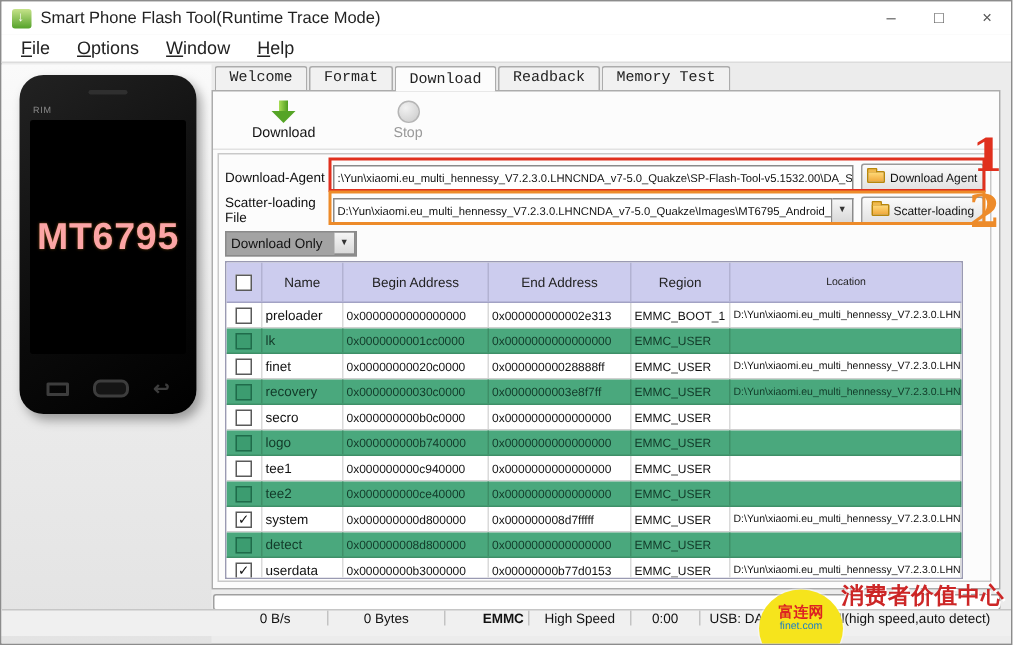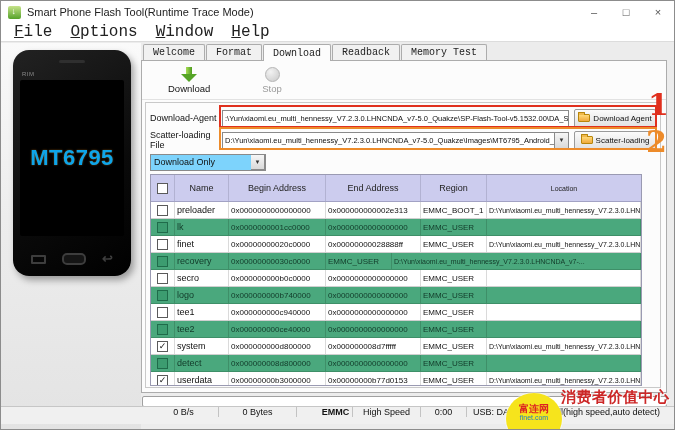--- a/index.html
+++ b/index.html
@@ -12,35 +12,35 @@
   
   .titlebar { height:22px; background:#ffffff; display:flex; align-items:center; }
   .app-icon { width:13px; height:13px; margin:0 6px 0 7px; border-radius:2px;
     background:linear-gradient(#c6e38a,#55a22a); position:relative; flex:0 0 13px; }
   .app-icon::after { content:'\2193'; position:absolute; left:3.5px; top:0.5px; color:#fff; font-size:9px; font-weight:bold; }
   .title { font-size:11px; color:#222; }
   .win-btns { margin-left:auto; display:flex; height:100%; }
   .win-btn { width:32px; display:flex; align-items:center; justify-content:center; font-size:11px; color:#555; }
   
   .menubar { height:19px; background:#fff; border-bottom:1px solid #dcdcdc; display:flex; align-items:center; padding-left:4px; }
-  .menu-item { display:inline-block; font-size:16px; color:#222; padding:1px 9px;font-family:Liberation Mono, monospace; }
+  .menu-item { display:inline-block; font-size:12px; color:#222; padding:1px 9px; }
   .menu-item::first-letter { text-decoration:underline; }
   
   .content { position:absolute; top:42px; left:0; right:0; bottom:0; background:#ececec; }
   
   .phone-zone { position:absolute; left:0; top:0; width:140px; bottom:0;
     background:linear-gradient(180deg,#fafafa 0%,#ededed 45%,#e3e3e3 100%); }
   .phone { position:absolute; left:12px; top:7px; width:118px; height:226px;
     background:linear-gradient(145deg,#222 0%,#0a0a0a 60%,#000 100%);
     border-radius:16px; box-shadow:3px 4px 7px rgba(0,0,0,.35); }
   .speaker { position:absolute; top:10px; left:50%; transform:translateX(-50%); width:26px; height:3px; background:#2f2f2f; border-radius:2px; }
   .carrier { position:absolute; top:21px; left:9px; font-size:6px; color:#8a8a8a; letter-spacing:.5px; }
   .screen { position:absolute; left:7px; right:7px; top:30px; bottom:40px; background:#000;
     border-radius:2px; display:flex; align-items:center; justify-content:center; }
-  .model { color:#0ea5e9; font-weight:bold; font-size:22px; letter-spacing:.5px;
+  .model { color:#fca5a5; font-weight:bold; font-size:25px; letter-spacing:.5px;
     text-shadow:0 0 2px rgba(242,146,29,.5); }
   .navs { position:absolute; bottom:11px; left:0; right:0; display:flex; justify-content:space-between; align-items:center; padding:0 18px; }
   .nav-menu { width:15px; height:9px; border:2px solid #3d3d3d; border-radius:1px; }
   .nav-home { width:24px; height:12px; border:2px solid #3d3d3d; border-radius:5px; background:#151515; }
   .nav-back { color:#3d3d3d; font-size:13px; font-weight:bold; line-height:10px; }
   
   .panel { position:absolute; left:140px; top:0; width:528px; height:350px; }
   .tabstrip { display:flex; height:17px; padding-left:2px; align-items:flex-end;font-family:Liberation Mono, monospace; }
   .tab { font-size:10px; padding:2px 9px; border:1px solid #acacac; border-bottom:none;
     background:#f1f1f1; color:#222; margin-right:1px; border-radius:2px 2px 0 0; line-height:11px; }
@@ -68,21 +68,21 @@
     background:linear-gradient(#f6f6f6,#d9d9d9); display:flex; align-items:center; justify-content:center;
     font-size:6px; color:#333; flex:0 0 14px; }
   .fbtn { width:82px; flex:0 0 82px; height:19px; margin-left:5px; border:1px solid #9a9a9a; border-radius:2px;
     background:linear-gradient(#fbfbfb,#e1e1e1); display:flex; align-items:center; justify-content:center;
     font-size:8px; gap:3px; color:#111; white-space:nowrap; }
   .folder { position:relative; width:12px; height:8px; flex:0 0 12px;
     background:linear-gradient(#ffd977,#f0a93c); border:1px solid #b8860b; border-radius:1px; }
   .folder::before { content:''; position:absolute; top:-3px; left:-1px; width:5px; height:2px;
     background:#f0b94c; border:1px solid #b8860b; border-bottom:none; border-radius:1px 1px 0 0; }
   .mode-row { margin-top:1px; height:20px; display:flex; align-items:center; }
-  .mode-select { width:116px; height:17px; border:1px solid #8a8a8a; background:#7dd3fc;
+  .mode-select { width:88px; height:17px; border:1px solid #8a8a8a; background:#a3a3a3;
     display:flex; align-items:center; font-size:9px; padding-left:3px; position:relative; }
   .mode-select .combo-arrow { position:absolute; right:0; top:-1px; height:16px; }
   
   .tablewrap { margin-top:2px; border:1px solid #9a9ab2; background:#fff; height:212px; overflow:hidden; width:492px; }
   .thead { display:flex; height:27px; background:#ccccee; border-bottom:1px solid #a2a2c4; }
   .thcell { font-size:9px; color:#222; display:flex; align-items:center; justify-content:center;
     border-right:1px solid #b2b2d2; }
   .trow { display:flex; height:17px; border-bottom:1px solid #d0d0d0; background:#fff; }
   .trow.green { background:#4aa87d; border-bottom:1px solid #3e8f68; }
   .tcell { font-size:8px; display:flex; align-items:center; border-right:1px solid #dadada;
@@ -255,20 +255,21 @@
                   <div class="tcell c-end">0x00000000028888ff</div>
                   <div class="tcell c-region">EMMC_USER</div>
                   <div class="tcell c-loc">D:\Yun\xiaomi.eu_multi_hennessy_V7.2.3.0.LHNCNDA_v7-...</div>
                 </div>
                 <div class="trow green">
                   <div class="tcell c-check">
                     <span class="cbox greenbox"></span>
                   </div>
                   <div class="tcell c-name">recovery</div>
                   <div class="tcell c-begin">0x00000000030c0000</div>
+                  <div class="tcell c-end">0x0000000003e8f7ff</div>
                   <div class="tcell c-region">EMMC_USER</div>
                   <div class="tcell c-loc">D:\Yun\xiaomi.eu_multi_hennessy_V7.2.3.0.LHNCNDA_v7-...</div>
                 </div>
                 <div class="trow">
                   <div class="tcell c-check">
                     <span class="cbox"></span>
                   </div>
                   <div class="tcell c-name">secro</div>
                   <div class="tcell c-begin">0x000000000b0c0000</div>
                   <div class="tcell c-end">0x0000000000000000</div>

